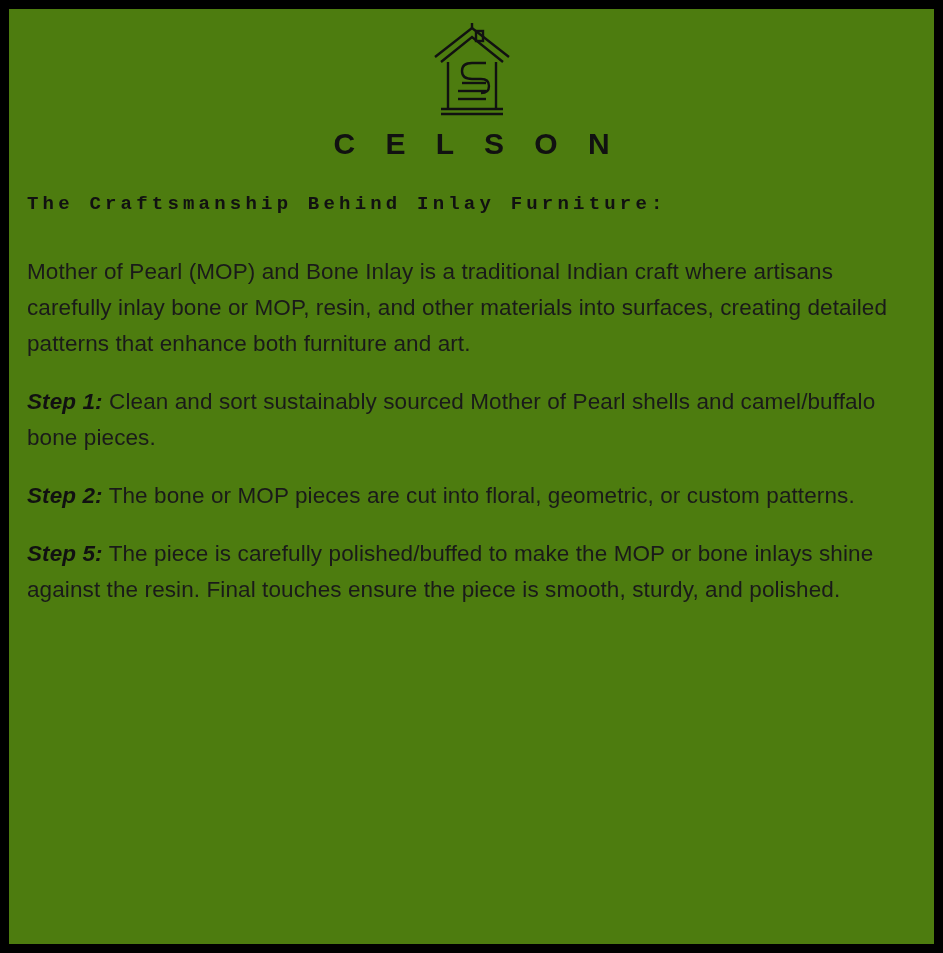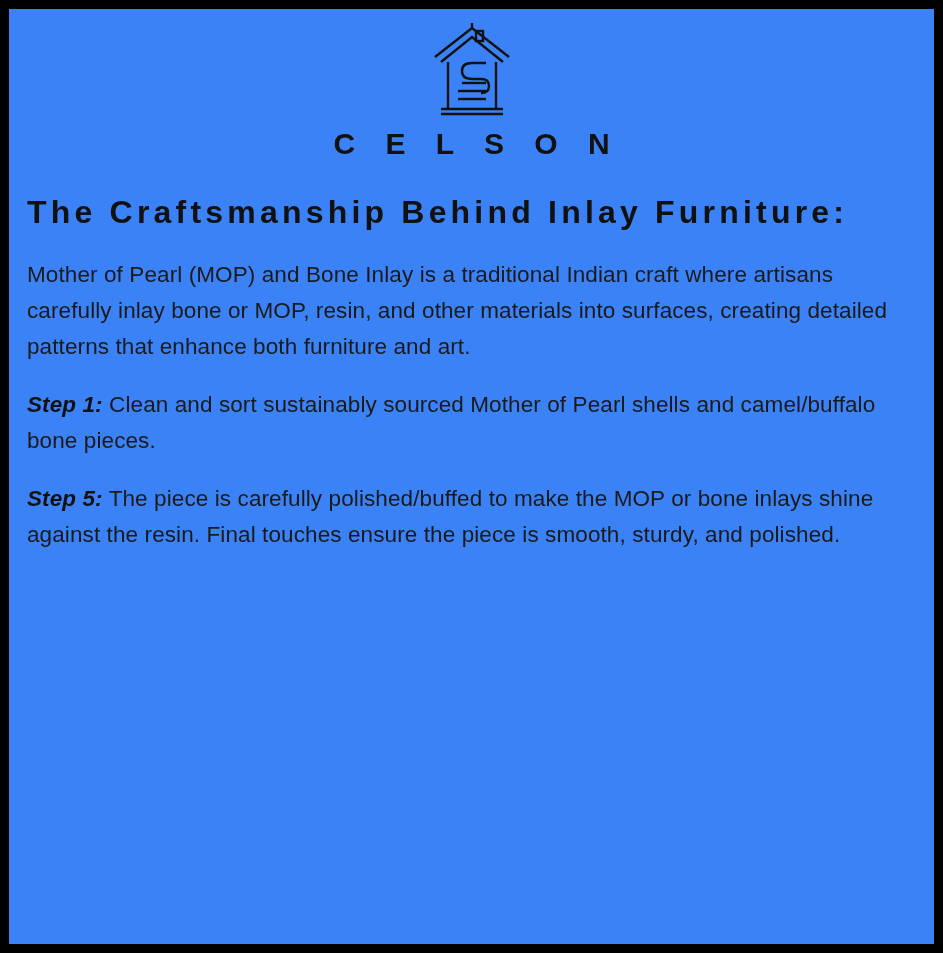--- a/index.html
+++ b/index.html
@@ -12,21 +12,21 @@
     height: 953px;
     font-family: "Liberation Sans", sans-serif;
     color: #111111;
     overflow: hidden;
   }
   .page {
     box-sizing: border-box;
     width: 943px;
     height: 953px;
     border: 9px solid #000000;
-    background: #3b82f6;
+    background: #4d7c0f;
     padding: 10px 16px 0 16px;
     display: flex;
     flex-direction: column;
   }
   .brand-block {
     display: flex;
     flex-direction: column;
     align-items: center;
     margin-top: 2px;
   }
@@ -39,26 +39,27 @@
     font-family: "Liberation Sans", sans-serif;
     font-size: 30px;
     font-weight: 700;
     letter-spacing: 11px;
     text-indent: 11px;
     color: #111111;
     margin-top: 12px;
     line-height: 1;
   }
   .doc-heading {
-    font-size: 32px;
+    font-size: 19px;
     font-weight: 700;
     letter-spacing: 4.2px;
     color: #111111;
-    margin: 34px 0 4px 2px;
+    margin: 34px 0 16px 2px;
     line-height: 1.2;
+    font-family: Liberation Mono, monospace;
   }
   .body-copy {
     margin-top: 22px;
     font-size: 22.5px;
     line-height: 1.6;
     color: #1a1a1a;
     letter-spacing: 0.1px;
   }
   .para {
     margin: 0 0 22px 2px;
@@ -107,20 +108,23 @@
 
     <p class="para intro">
       <span>Mother of Pearl (MOP) and Bone Inlay is a traditional Indian craft where artisans carefully inlay bone or MOP, resin, and other materials into surfaces, creating detailed patterns that enhance both furniture and art.</span>
     </p>
 
     <p class="para">
       <span class="step-label">Step 1:</span><span> Clean and sort sustainably sourced Mother of Pearl shells and camel/buffalo bone pieces.</span>
     </p>
 
 
+    <p class="para">
+      <span class="step-label">Step 2:</span><span> The bone or MOP pieces are cut into floral, geometric, or custom patterns.</span>
+    </p>
 
 
 
     <p class="para">
       <span class="step-label">Step 5:</span><span> The piece is carefully polished/buffed to make the MOP or bone inlays shine against the resin. Final touches ensure the piece is smooth, sturdy, and polished.</span>
     </p>
 
   </div>
 </div>
 

